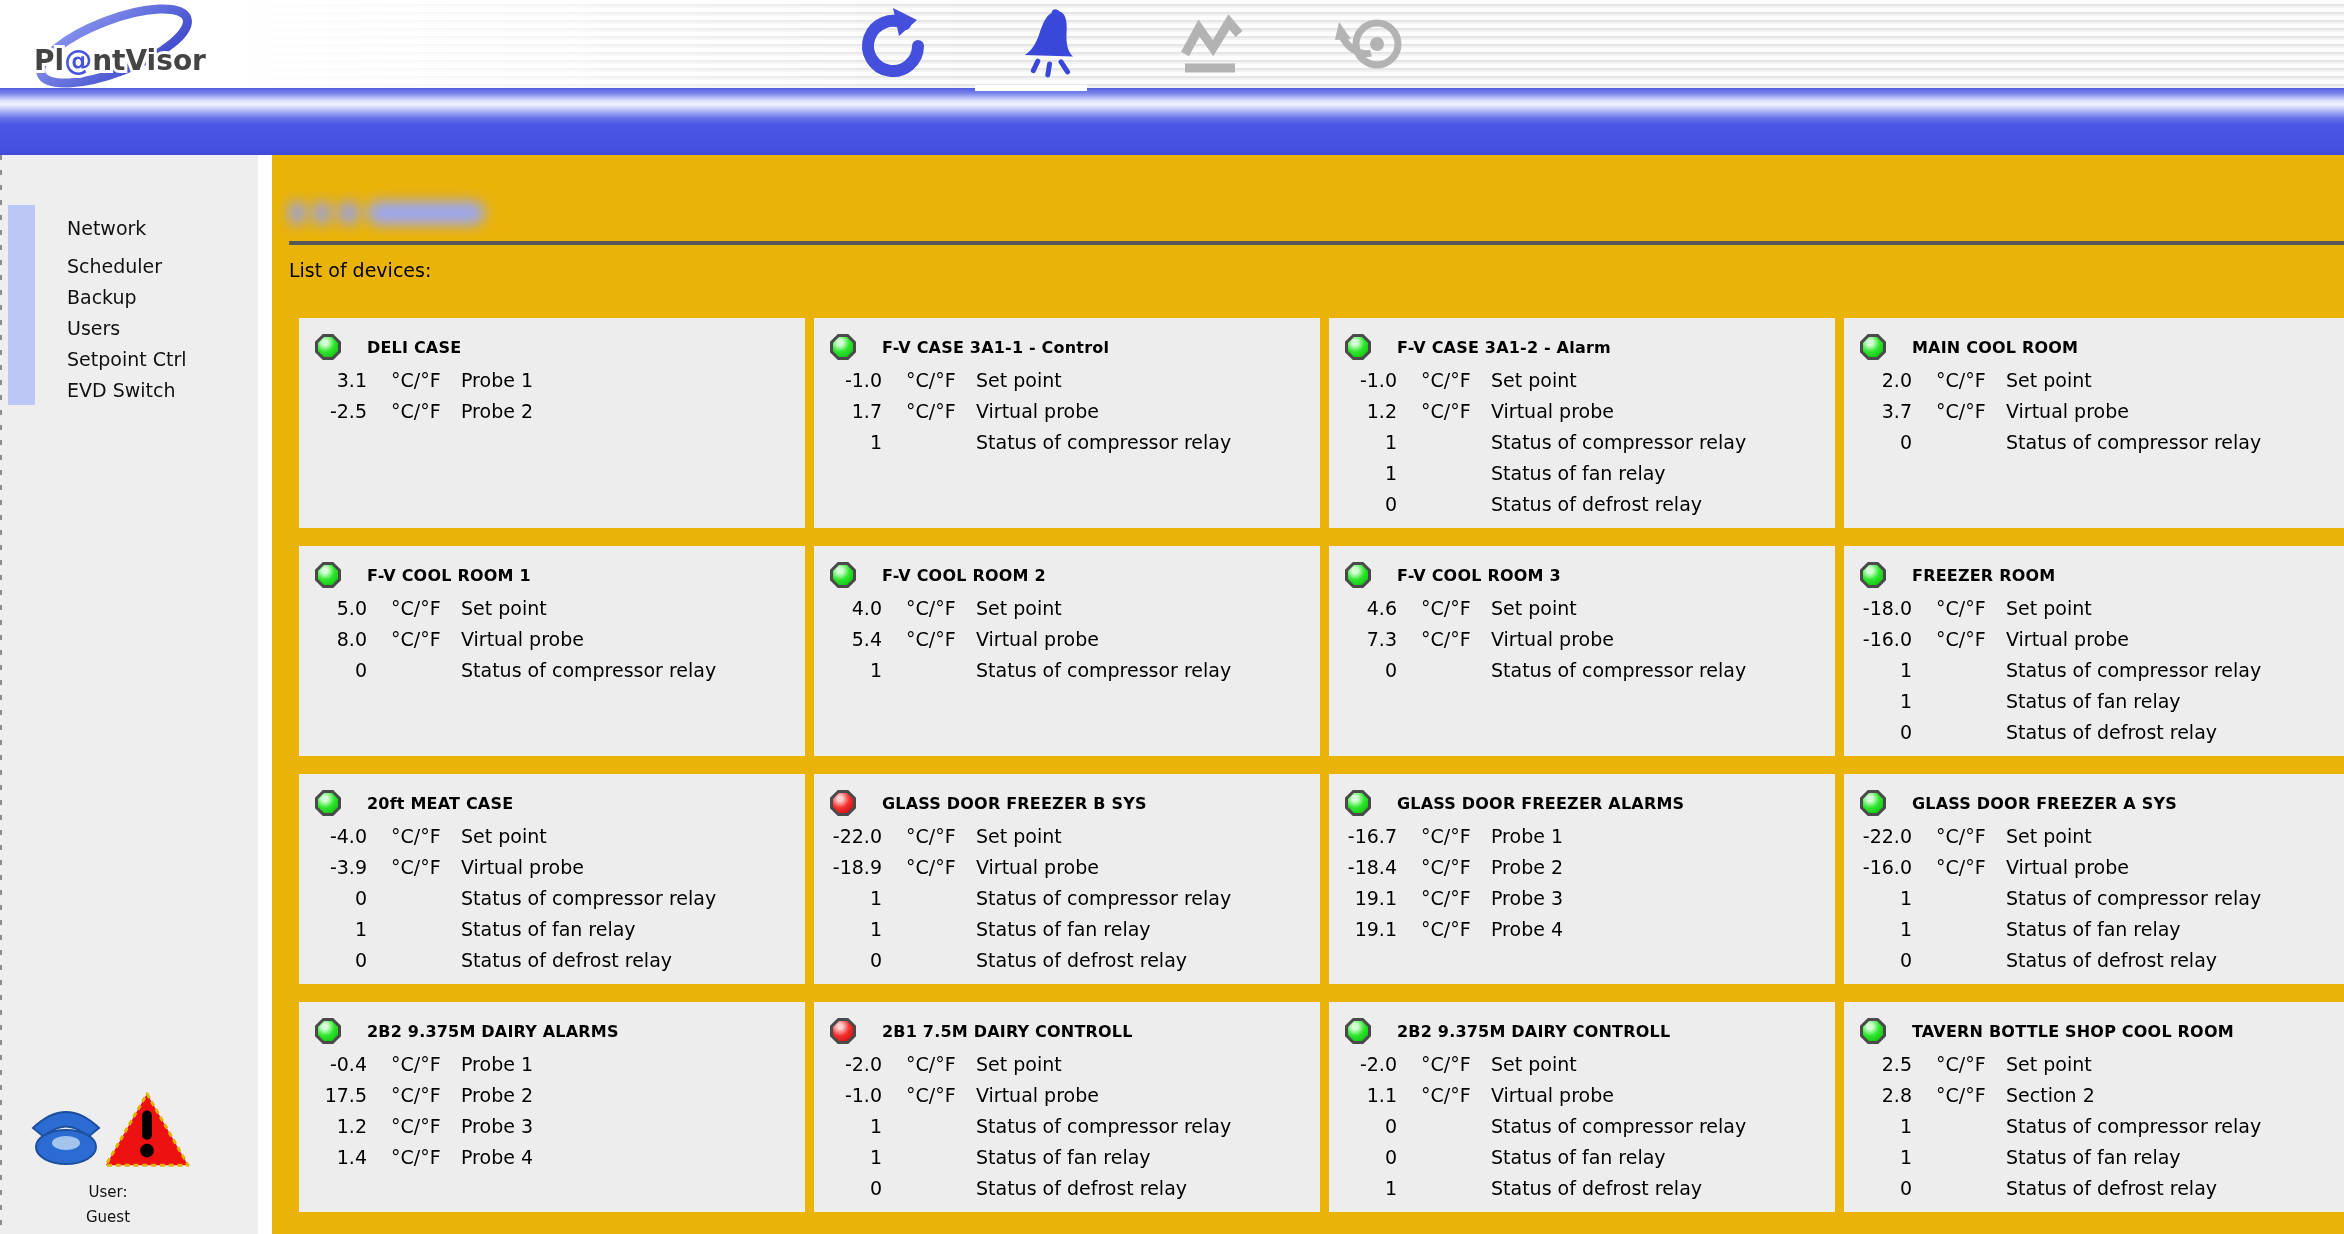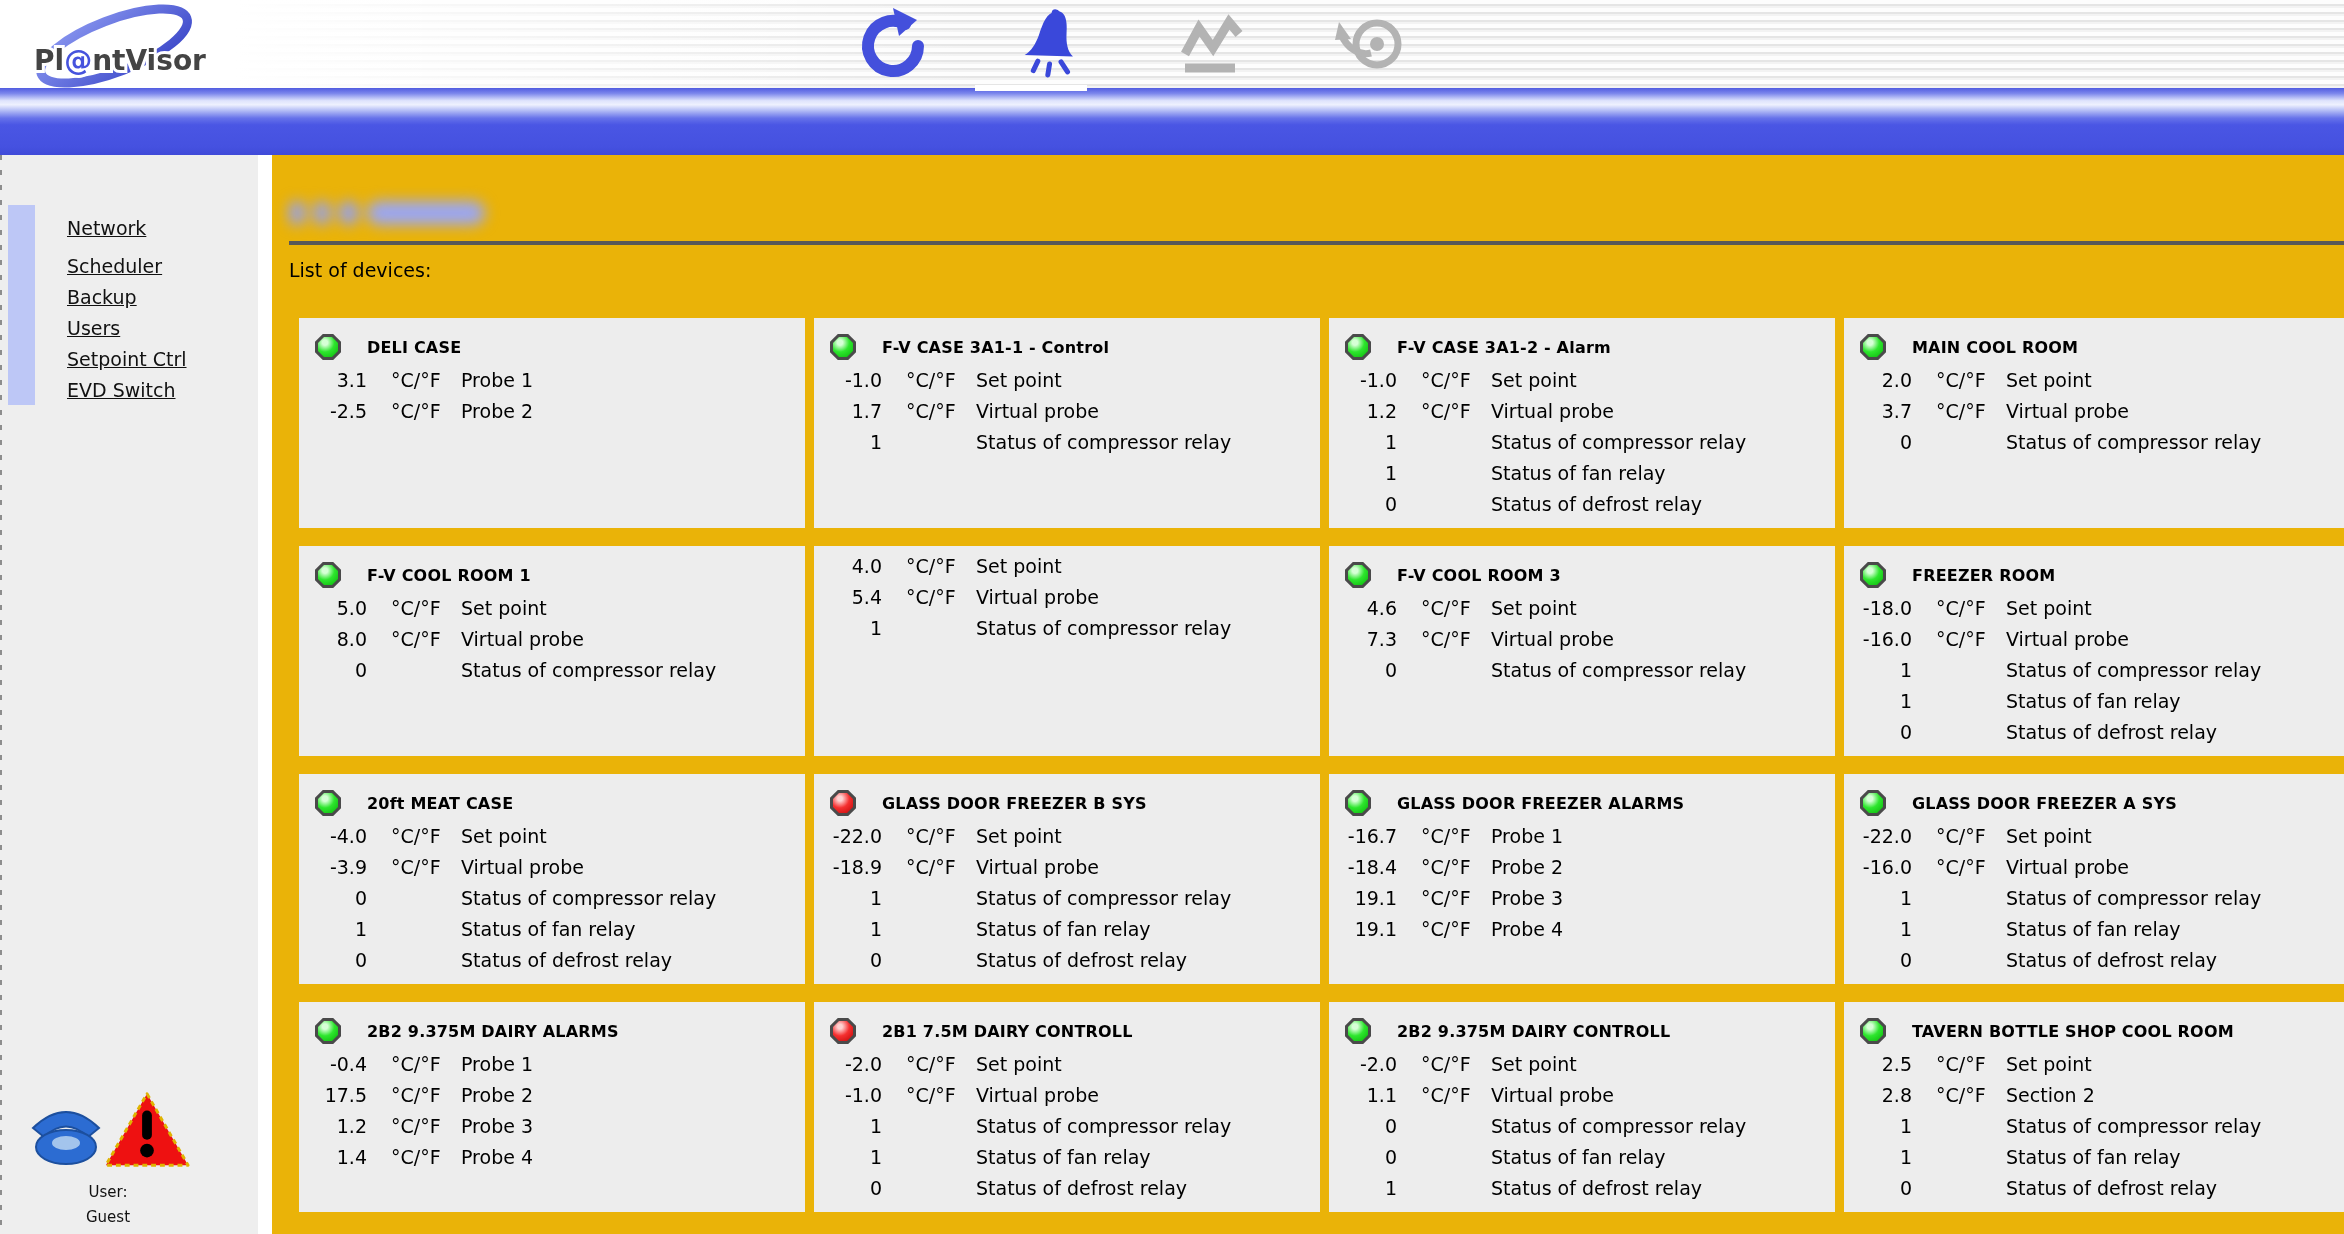--- a/index.html
+++ b/index.html
@@ -29,21 +29,21 @@
   .menu { margin:50px 0 0 8px; }
   .menu-item { display:flex; align-items:stretch; cursor:pointer; }
   .menu-item.main { height:46px; }
   .menu-item.sub  { height:31px; }
   .menu-item.first-sub { height:45px; }
   .tabcell { width:27px; flex:0 0 27px; background:#7e89e9; color:#fff;
     display:flex; align-items:center; justify-content:center;
     font-size:17px; font-weight:bold; line-height:1; }
   .menu-item.sub .tabcell { background:#bdc7f6; }
   .mcontent { flex:1; margin-right:61px; display:flex; align-items:center;
-    padding-left:12px; white-space:nowrap; font-size:20px; color:#111;text-decoration:underline; }
+    padding-left:12px; white-space:nowrap; font-size:20px; color:#111; }
   .menu-item.main .mcontent { border-top:3px solid #ffffff; }
   .menu-item.sub .mcontent { padding-left:32px; font-size:19px; }
   .menu-item.bold .mcontent { font-weight:bold; }
 
   .sidebar-footer { position:absolute; left:25px; bottom:4px; }
   .footer-icons { display:flex; align-items:flex-end; }
   .tri { margin-left:-4px; transform:translateY(6px); }
   .user-label,.user-name { font-size:15px; line-height:25px; color:#111;text-align:center; }
   .user-label { margin-top:10px; }
 
@@ -335,20 +335,24 @@
             <span class="clabel">Virtual probe</span>
           </div>
           <div class="crow">
             <span class="cval">0</span>
             <span class="cunit"></span>
             <span class="clabel">Status of compressor relay</span>
           </div>
         </div>
       </div>
       <div class="card">
+        <div class="chead">
+          <span class="led"></span>
+          <span class="ctitle">F-V COOL ROOM 2</span>
+        </div>
         <div class="crows">
           <div class="crow">
             <span class="cval">4.0</span>
             <span class="cunit">°C/°F</span>
             <span class="clabel">Set point</span>
           </div>
           <div class="crow">
             <span class="cval">5.4</span>
             <span class="cunit">°C/°F</span>
             <span class="clabel">Virtual probe</span>

